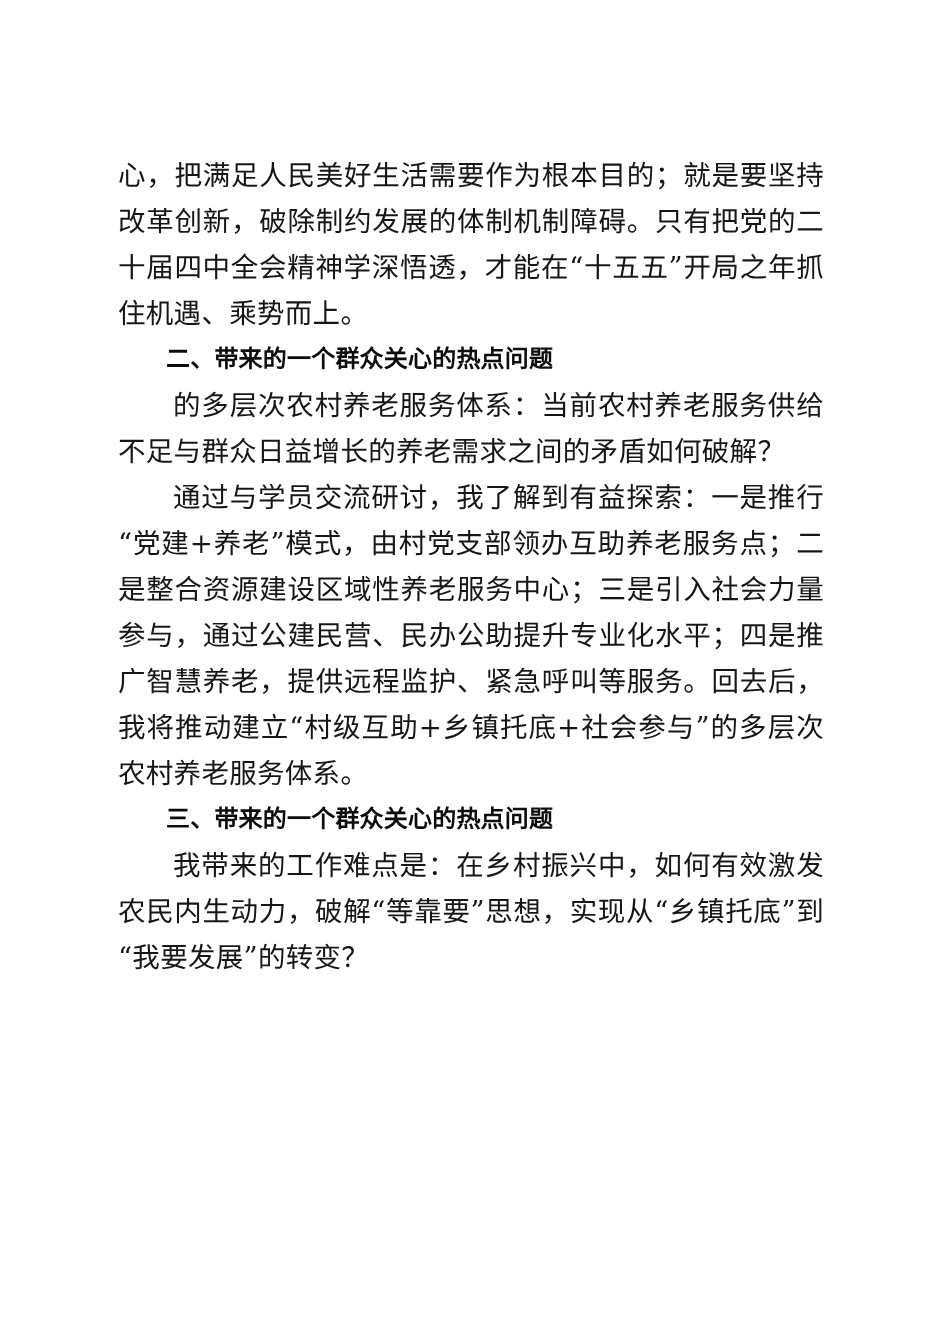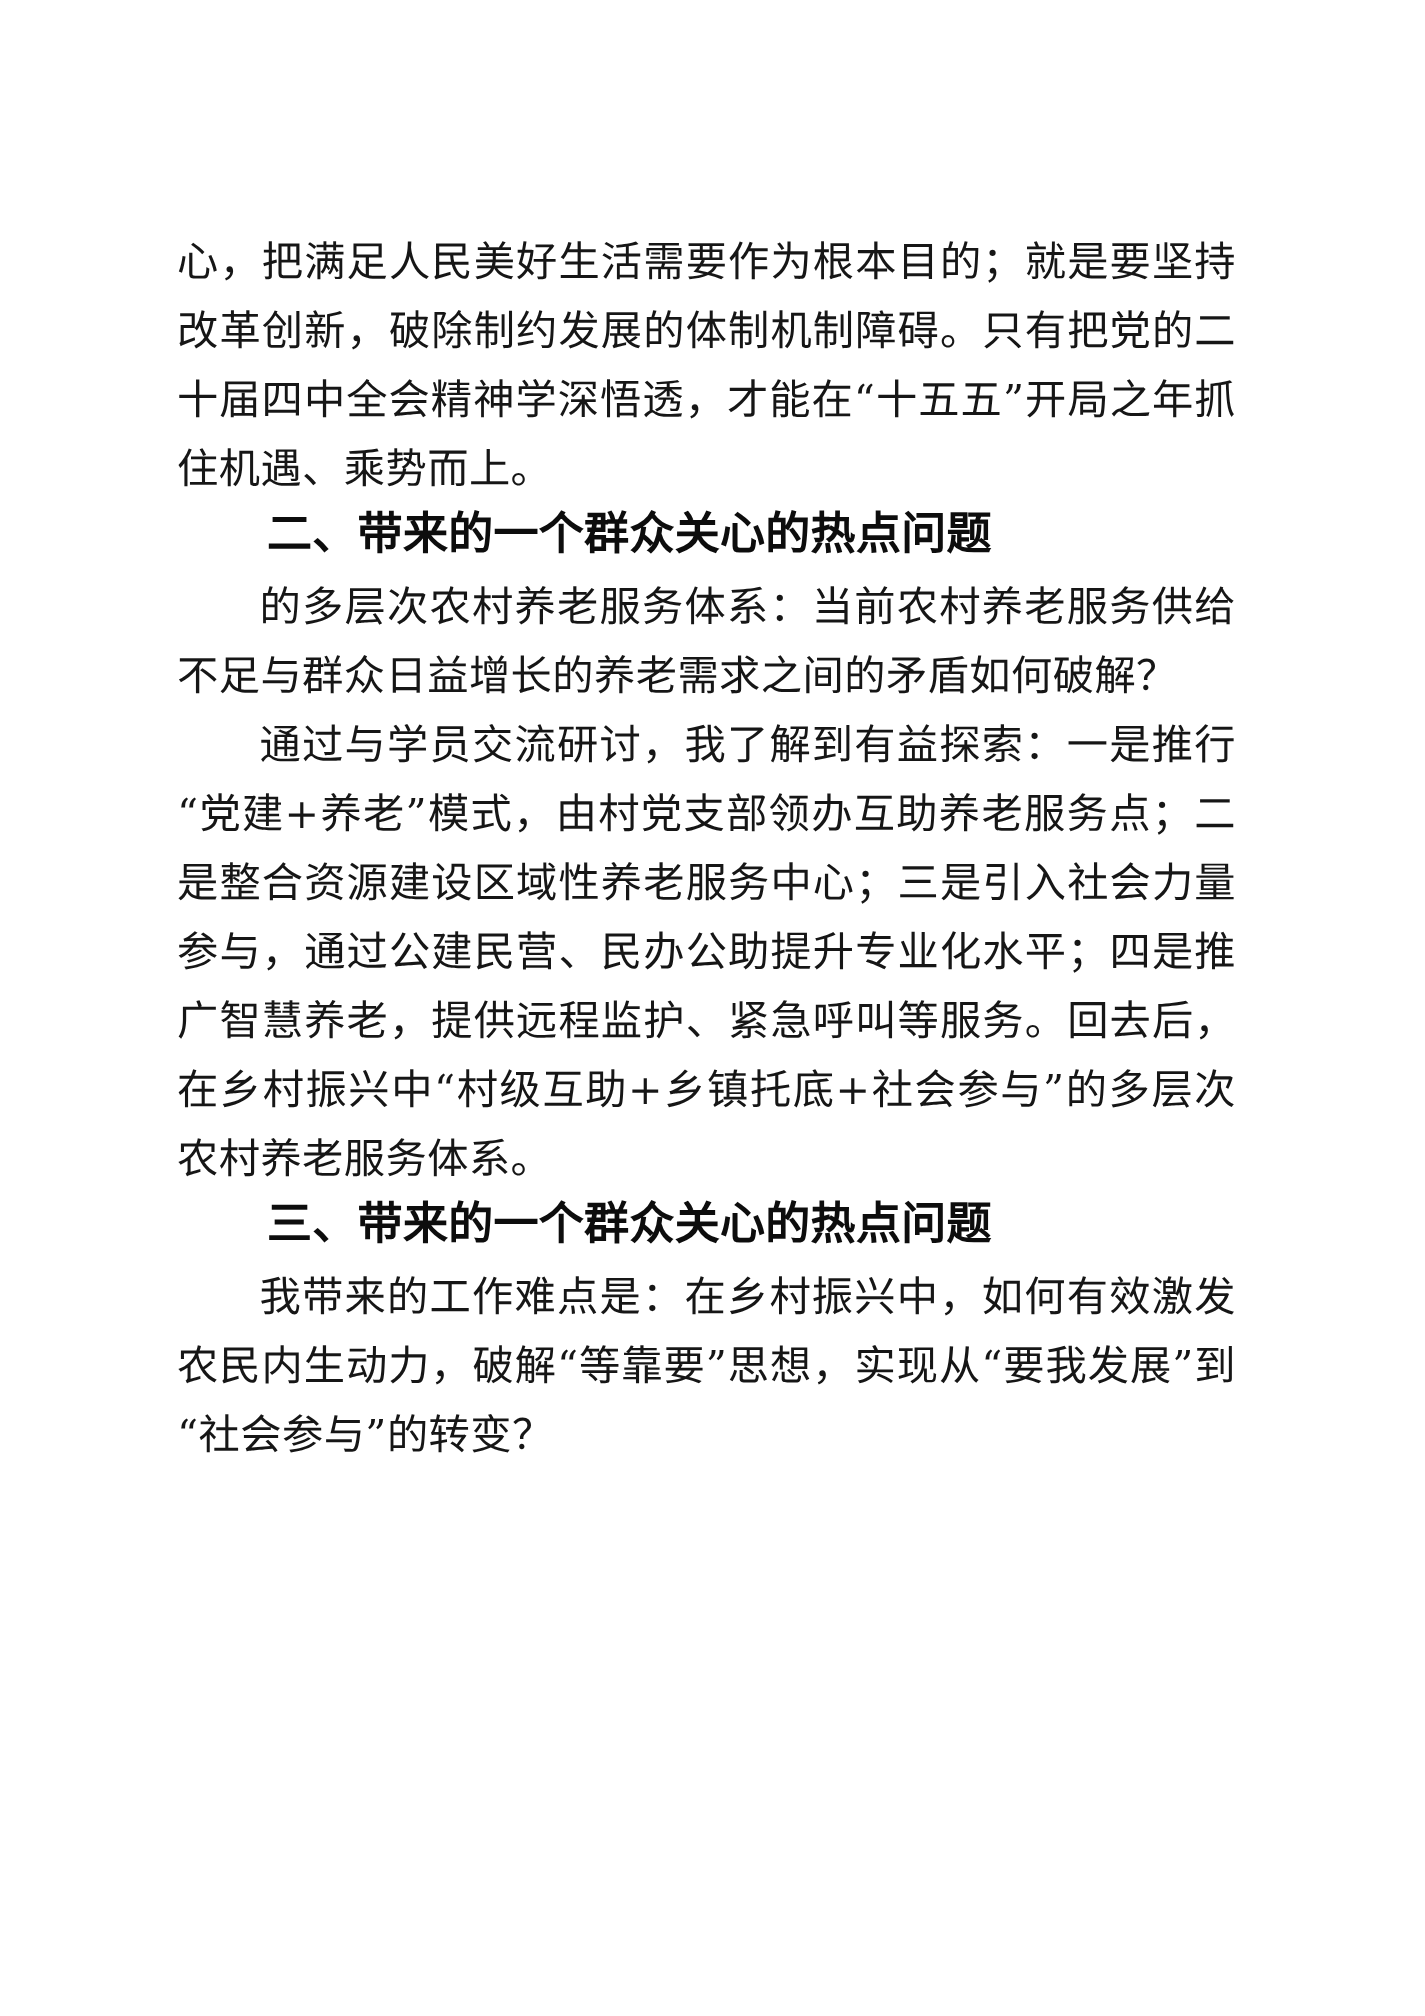--- a/index.html
+++ b/index.html
@@ -46,22 +46,22 @@
     font-weight: 400;
   }
 
   
   .para.cont {
     text-indent: 0;
   }
 
   
   .heading {
-    font-family: Liberation Mono, monospace;
-    font-size: 30px;
+    font-family: Liberation Serif, serif;
+    font-size: 24px;
     line-height: 46px;
     color: #0d0d0d;
     font-weight: 700;
     text-indent: 2em;
     margin: 0;
     letter-spacing: 0.2px;
     white-space: nowrap;
   }
 </style>
 </head>
@@ -70,20 +70,20 @@
 <div class="page">
   <div class="content">
 
     <p class="para cont">心，把满足人民美好生活需要作为根本目的；就是要坚持改革创新，破除制约发展的体制机制障碍。只有把党的二十届四中全会精神学深悟透，才能在“十五五”开局之年抓住机遇、乘势而上。</p>
 
     <h2 class="heading">二、带来的一个群众关心的热点问题</h2>
 
     <p class="para">的多层次农村养老服务体系：当前农村养老服务供给不足与群众日益增长的养老需求之间的矛盾如何破解？</p>
 
 
-    <p class="para">通过与学员交流研讨，我了解到有益探索：一是推行“党建+养老”模式，由村党支部领办互助养老服务点；二是整合资源建设区域性养老服务中心；三是引入社会力量参与，通过公建民营、民办公助提升专业化水平；四是推广智慧养老，提供远程监护、紧急呼叫等服务。回去后，在乡村振兴中“村级互助+乡镇托底+社会参与”的多层次农村养老服务体系。</p>
+    <p class="para">通过与学员交流研讨，我了解到有益探索：一是推行“党建+养老”模式，由村党支部领办互助养老服务点；二是整合资源建设区域性养老服务中心；三是引入社会力量参与，通过公建民营、民办公助提升专业化水平；四是推广智慧养老，提供远程监护、紧急呼叫等服务。回去后，我将推动建立“村级互助+乡镇托底+社会参与”的多层次农村养老服务体系。</p>
 
     <h2 class="heading">三、带来的一个群众关心的热点问题</h2>
 
-    <p class="para">我带来的工作难点是：在乡村振兴中，如何有效激发农民内生动力，破解“等靠要”思想，实现从“要我发展”到“社会参与”的转变？</p>
+    <p class="para">我带来的工作难点是：在乡村振兴中，如何有效激发农民内生动力，破解“等靠要”思想，实现从“乡镇托底”到“我要发展”的转变？</p>
 
   </div>
 </div>
 
 </body></html>

